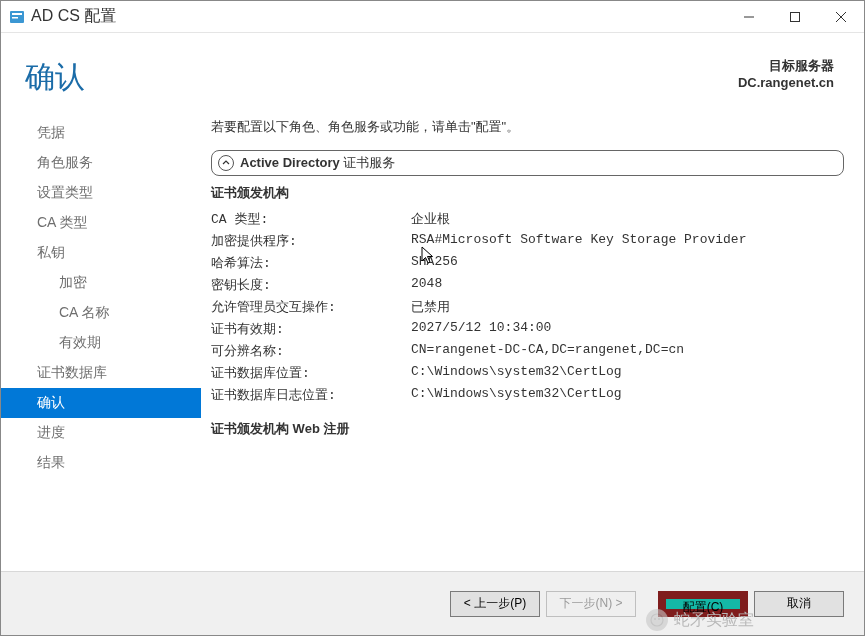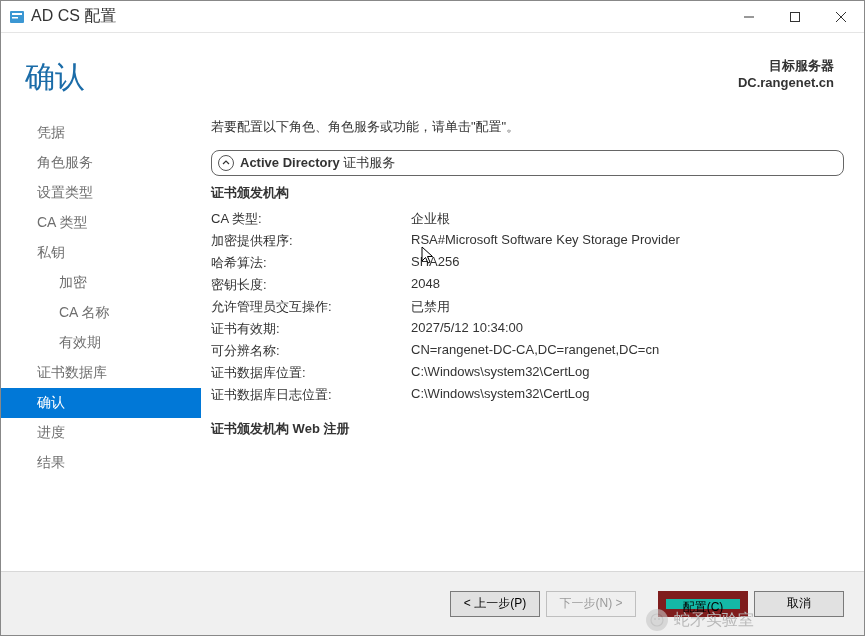--- a/index.html
+++ b/index.html
@@ -97,20 +97,21 @@
       align-items: center;
       justify-content: center;
       font-size: 10px;
     }
     .section-header b { font-weight: bold; }
     .subhead { font-weight: bold; margin: 6px 0 6px 0; font-size: 13px; }
     .prop-row {
       display: flex;
       padding: 2px 0;
       font-size: 13px;
+      font-family: Liberation Mono, monospace;
     }
     .prop-label { width: 200px; }
     .prop-value { flex: 1; }
     .subhead2 { font-weight: bold; margin-top: 14px; font-size: 13px; }
     .footer {
       position: absolute;
       bottom: 0; left: 0; right: 0;
       height: 64px;
       border-top: 1px solid #d8d8d8;
       background: #f0f0f0;

